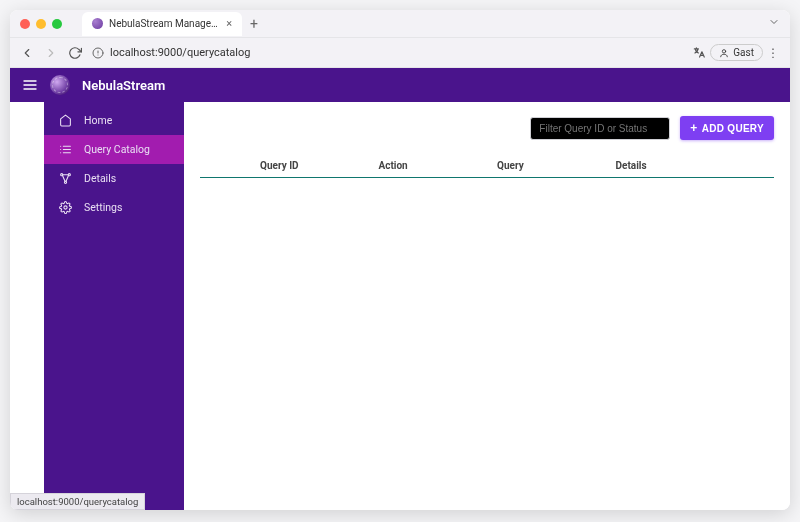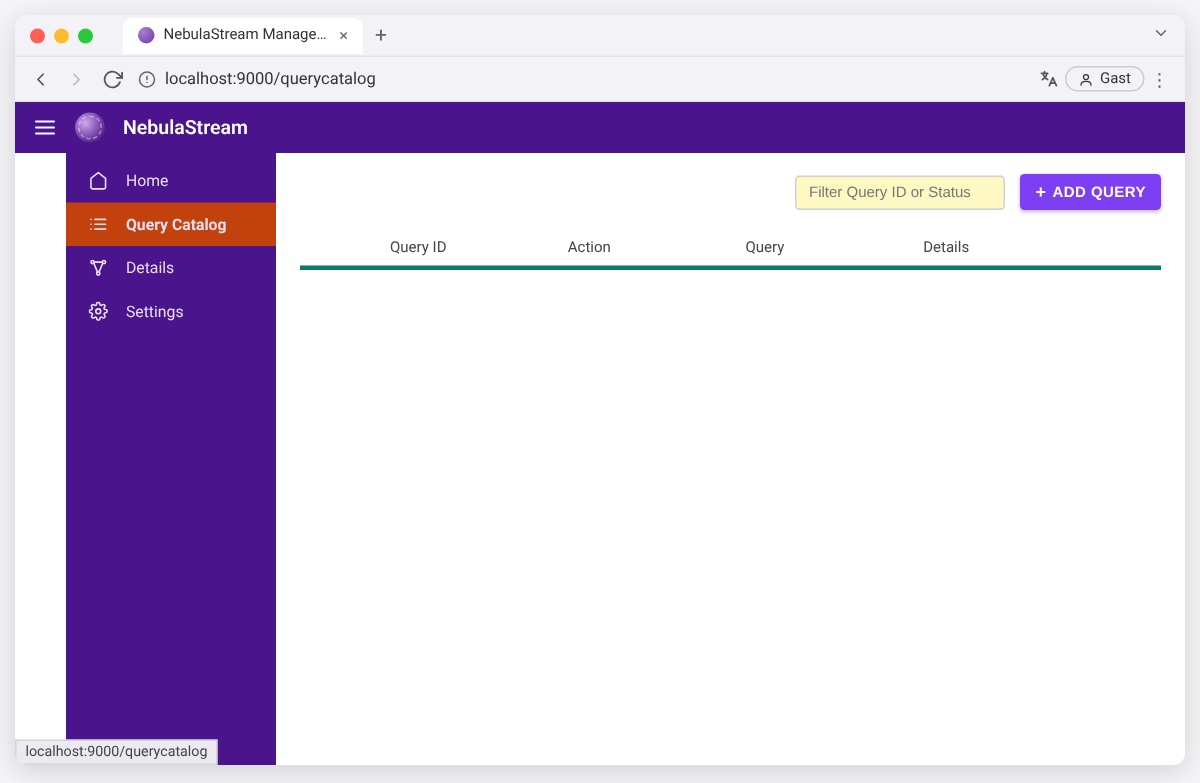--- a/index.html
+++ b/index.html
@@ -27,27 +27,27 @@
     .content { flex: 1; display: flex; overflow: hidden; }
     .appbar { position: absolute; top: 58px; left: 0; right: 0; height: 34px; background: #4a148c; display: flex; align-items: center; padding: 16px 12px; color: #fff; gap: 12px; z-index: 2; }
     .hamburger { display: inline-flex; cursor: pointer; }
     .logo { width: 20px; height: 20px; border-radius: 50%; background: radial-gradient(circle at 35% 35%, #d0a8f0, #6b3aa0 60%, #2e0852); position: relative; }
     .logo::after { content: ""; position: absolute; inset: 2px; border-radius: 50%; border: 1px dashed rgba(255,255,255,0.4); }
     .brand { font-size: 13px; font-weight: 600; }
     .layout { display: flex; width: 100%; margin-top: 34px; height: calc(100% - 34px); padding-left: 34px; }
     .sidebar { width: 140px; background: #4a148c; color: #e9dff3; display: flex; flex-direction: column; padding-top: 4px; }
     .side-item { display: flex; align-items: center; gap: 12px; padding: 8px 14px; font-size: 10.5px; cursor: pointer; }
     .side-item .icon { width: 14px; display: inline-flex; justify-content: center; }
-    .side-item.active { background: #c2410c; font-weight: bold; }
+    .side-item.active { background: #a21caf; }
     .main { flex: 1; background: #fff; padding: 14px 16px; display: flex; flex-direction: column; }
     .toolbar { display: flex; justify-content: flex-end; align-items: center; gap: 10px; margin-bottom: 14px; }
-    .filter { border: 1px solid #d0d0d5; border-radius: 3px; padding: 5px 8px; font-size: 10px; color: #888; width: 140px; background: #fef9c3; }
+    .filter { border: 1px solid #d0d0d5; border-radius: 3px; padding: 5px 8px; font-size: 10px; color: #888; width: 140px; background: #000000; }
     .add-btn { background: #7e3ff2; color: #fff; border: none; border-radius: 3px; padding: 6px 10px; font-size: 10px; font-weight: 600; letter-spacing: 0.3px; cursor: pointer; display: flex; align-items: center; gap: 4px; box-shadow: 0 1px 3px rgba(126,63,242,0.4); }
     .add-btn .plus { font-size: 12px; line-height: 1; }
-    .thead { display: flex; border-bottom: 3px solid #0f766e; padding: 6px 40px 6px 60px; font-size: 10px; color: #444; }
+    .thead { display: flex; border-bottom: 1px solid #0f766e; padding: 6px 40px 6px 60px; font-size: 10px; color: #444; font-weight: bold; }
     .thead div { flex: 1; }
     .statusbar { position: absolute; bottom: 0; left: 0; background: #eceaf0; border: 1px solid #d5d3da; font-size: 9.5px; color: #444; padding: 2px 6px; }
     svg { stroke: currentColor; fill: none; stroke-width: 2; stroke-linecap: round; stroke-linejoin: round; }
   </style>
 </head>
 <body>
 
 <div class="window">
   <div class="titlebar">
     <div class="traffic">

